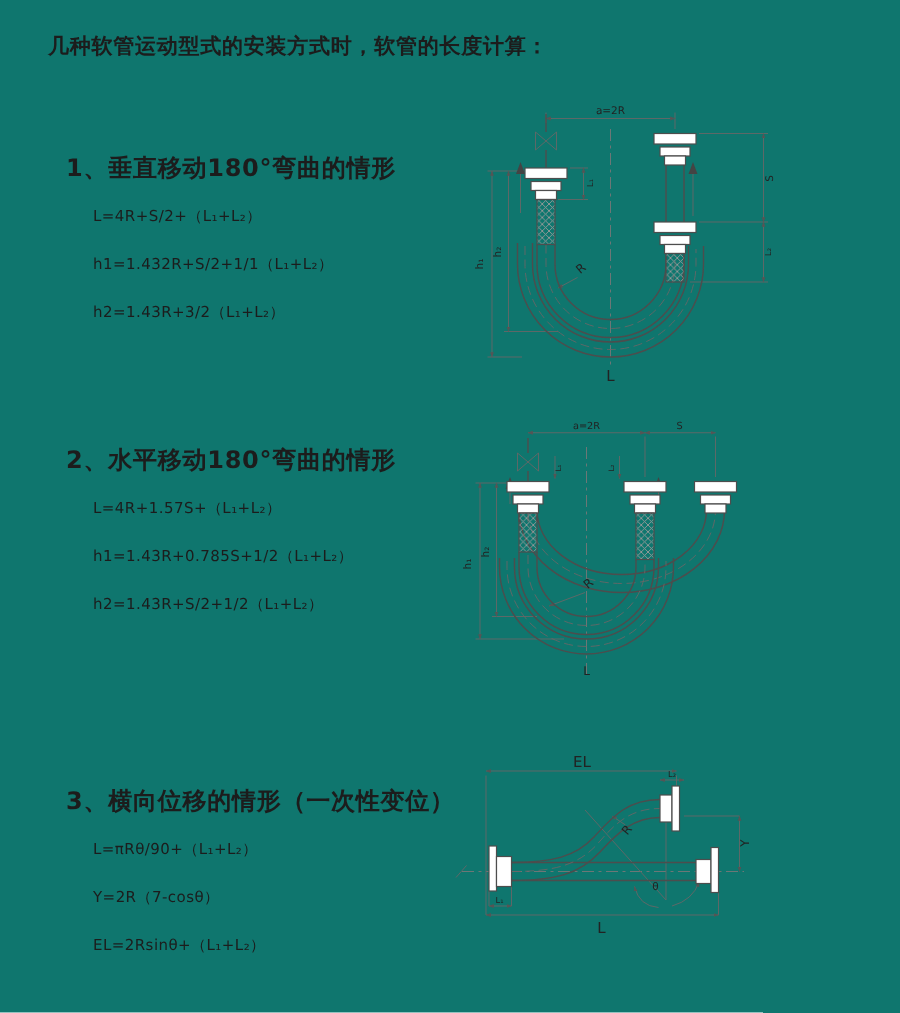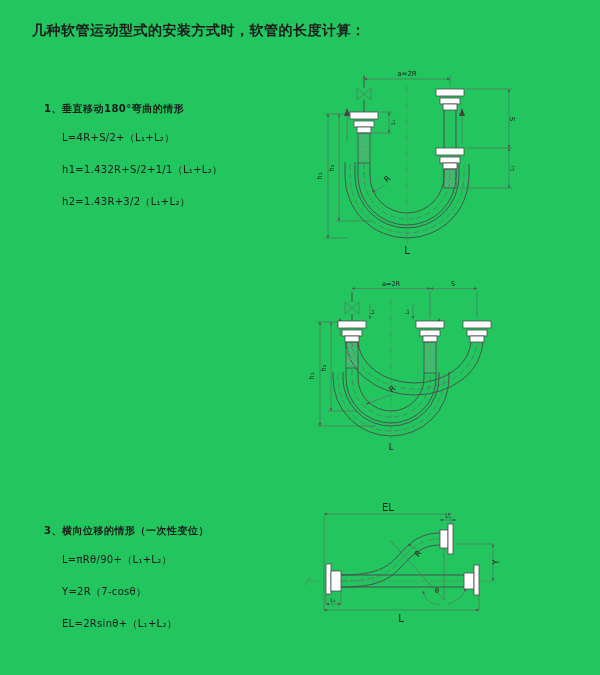--- a/index.html
+++ b/index.html
@@ -1,22 +1,22 @@
 <!DOCTYPE html>
 <html><head>
 <meta charset="utf-8">
 <style>
   *{margin:0;padding:0;box-sizing:border-box}
   html,body{background:#ffffff}
-  .page{position:relative;width:600px;height:675px;background:#22c55e;overflow:hidden;
+  .page{position:relative;width:600px;height:675px;background:#0f766e;overflow:hidden;
         font-family:"DejaVu Sans","Liberation Sans",sans-serif;color:#1c1c1c}
   .title{position:absolute;left:32px;top:22px;font-size:14px;font-weight:700;letter-spacing:.5px}
   .section{position:absolute;left:44px}
   .sec1{top:102px}.sec2{top:297px}.sec3{top:524px}
-  .heading{font-size:10px;font-weight:700;letter-spacing:.5px;margin-bottom:6px}
+  .heading{font-size:16px;font-weight:700;letter-spacing:.5px;margin-bottom:6px}
   .formula{font-size:10px;margin-left:18px;line-height:32px;letter-spacing:.3px}
   .diagram{position:absolute}
   .d1{left:312px;top:64px}
   .d2{left:306px;top:278px}
   .d3{left:296px;top:492px}
   svg text{fill:#222;font-family:"DejaVu Sans",sans-serif}
   svg .ln{stroke:#4d4d4d;stroke-width:.95;fill:none}
   svg .dim{stroke:#666;stroke-width:.6;fill:none}
   svg .cl{stroke:#777;stroke-width:.6;fill:none;stroke-dasharray:8 3 2 3}
   svg .hcl{stroke:#666;stroke-width:.6;fill:none;stroke-dasharray:6 3}
@@ -104,20 +104,26 @@
     <text x="95" y="12" font-size="7" text-anchor="middle">a=2R</text>
     <text x="10" y="112" font-size="7" text-anchor="middle" transform="rotate(-90 10 112)">h₁</text>
     <text x="22" y="104" font-size="7" text-anchor="middle" transform="rotate(-90 22 104)">h₂</text>
     <text x="203" y="55" font-size="7" text-anchor="middle" transform="rotate(-90 203 55)">S</text>
     <text x="202" y="104" font-size="5.5" text-anchor="middle" transform="rotate(-90 202 104)">L₂</text>
     <text x="83" y="58" font-size="5.5" text-anchor="middle" transform="rotate(-90 83 58)">L₁</text>
     <text x="77" y="117" font-size="8" text-anchor="middle" transform="rotate(-40 77 117)">R</text>
     <text x="95" y="190" font-size="10" text-anchor="middle">L</text>
   </svg>
 
+  <div class="section sec2">
+    <div class="heading">2、水平移动180°弯曲的情形</div>
+    <div class="formula">L=4R+1.57S+（L₁+L₂）</div>
+    <div class="formula">h1=1.43R+0.785S+1/2（L₁+L₂）</div>
+    <div class="formula">h2=1.43R+S/2+1/2（L₁+L₂）</div>
+  </div>
 
   <svg class="diagram d2" width="292" height="180" viewBox="0 0 292 180">
     <g>
       <path class="cl" d="M85,20 V172"></path>
       <path class="dim" d="M124,13 V40 M171,13 V40"></path>
       <line class="dim" x1="46" y1="10.5" x2="124" y2="10.5" marker-start="url(#ar)" marker-end="url(#ar)"></line>
       <line class="dim" x1="124" y1="10.5" x2="171" y2="10.5" marker-start="url(#ar)" marker-end="url(#ar)"></line>
       <path class="dim" d="M11,44 H32 M11,148 H70 M22,133 H52"></path>
       <line class="dim" x1="14" y1="44" x2="14" y2="148" marker-start="url(#ar)" marker-end="url(#ar)"></line>
       <line class="dim" x1="25" y1="44" x2="25" y2="133" marker-start="url(#ar)" marker-end="url(#ar)"></line>

